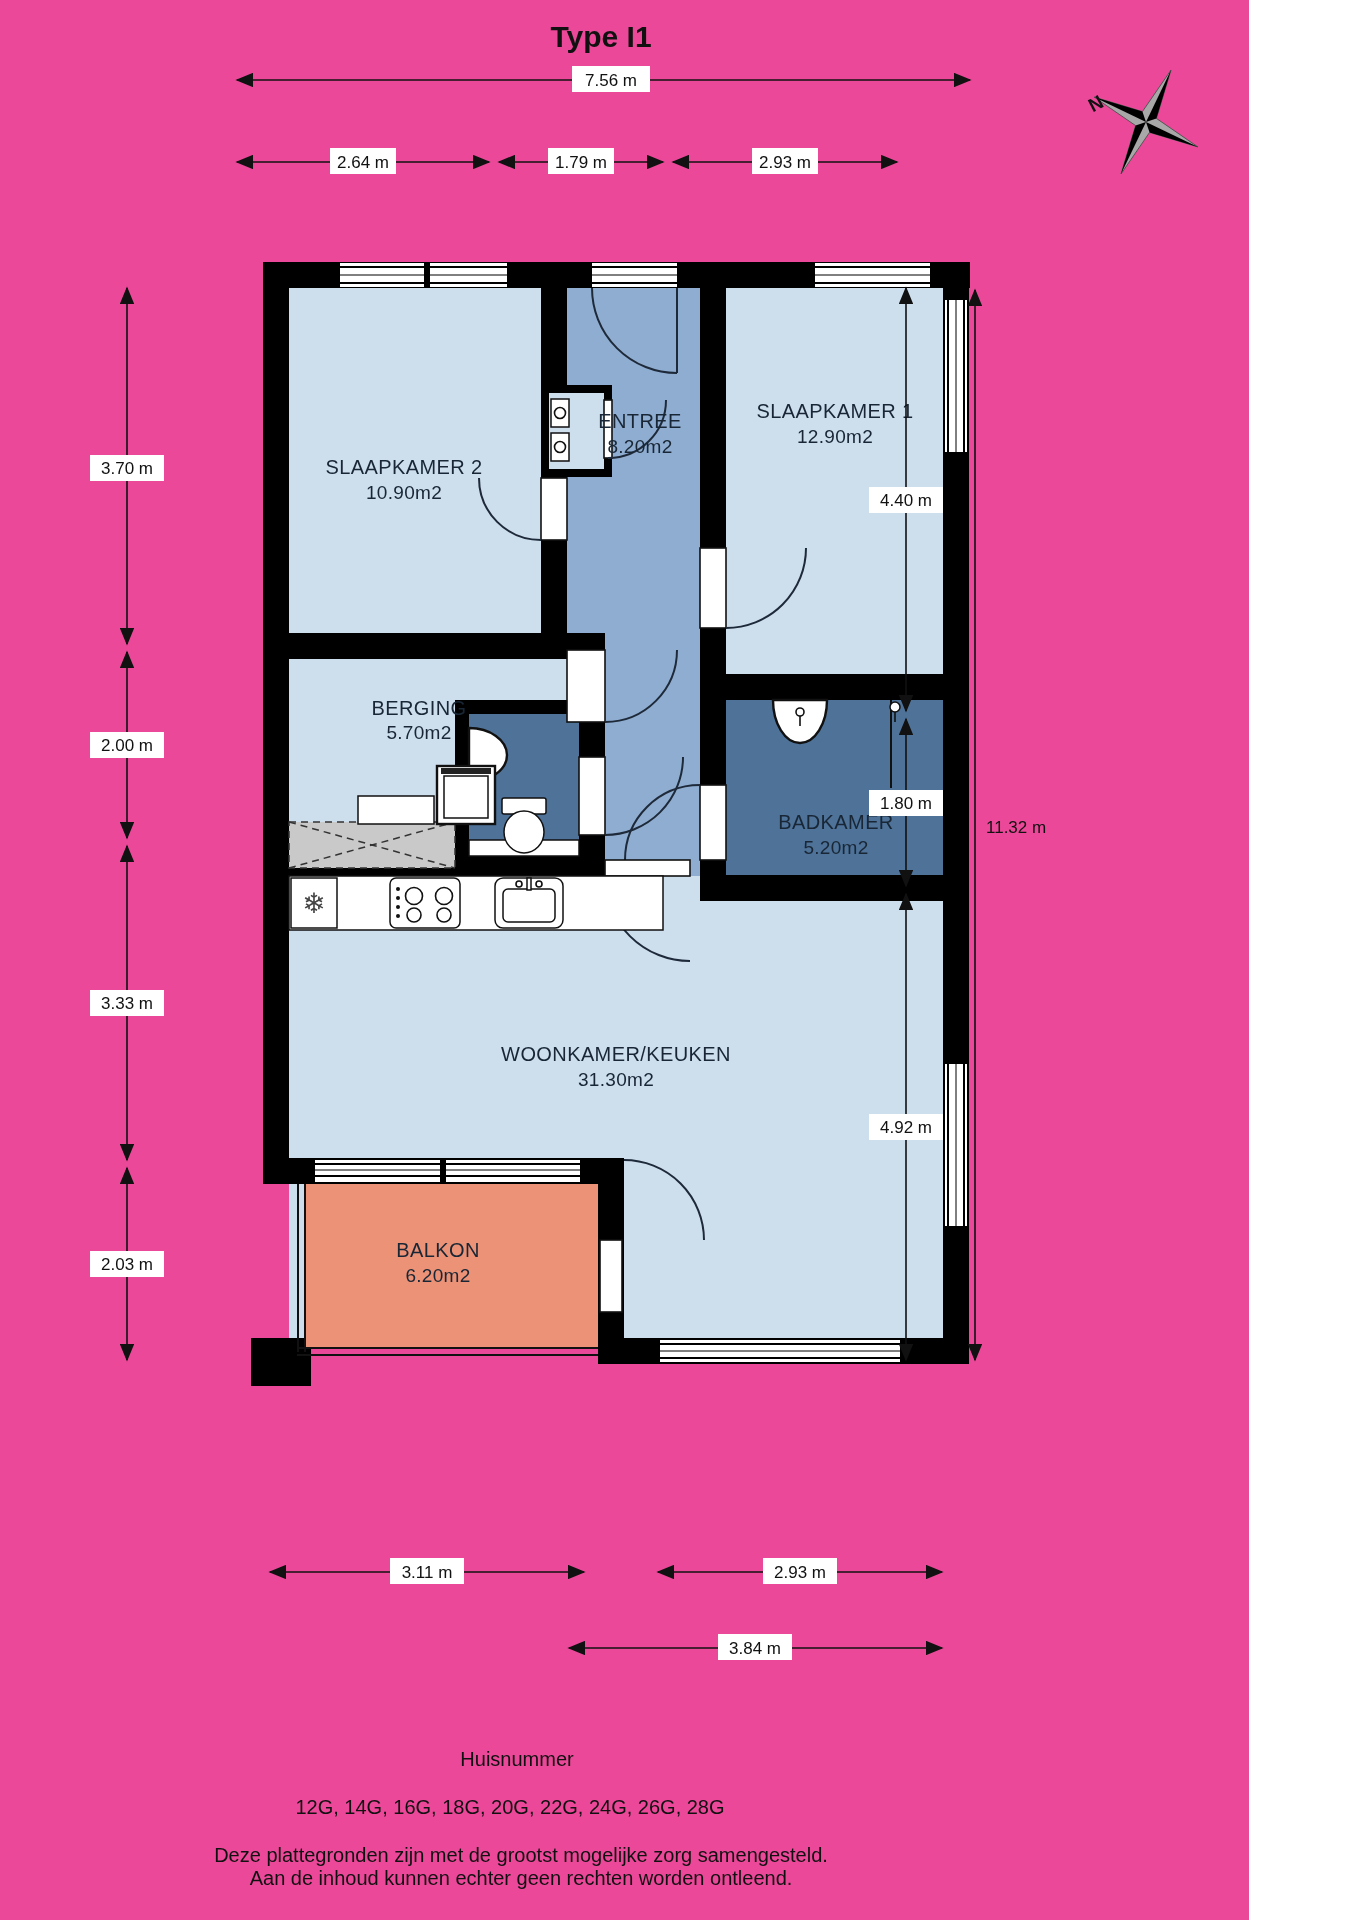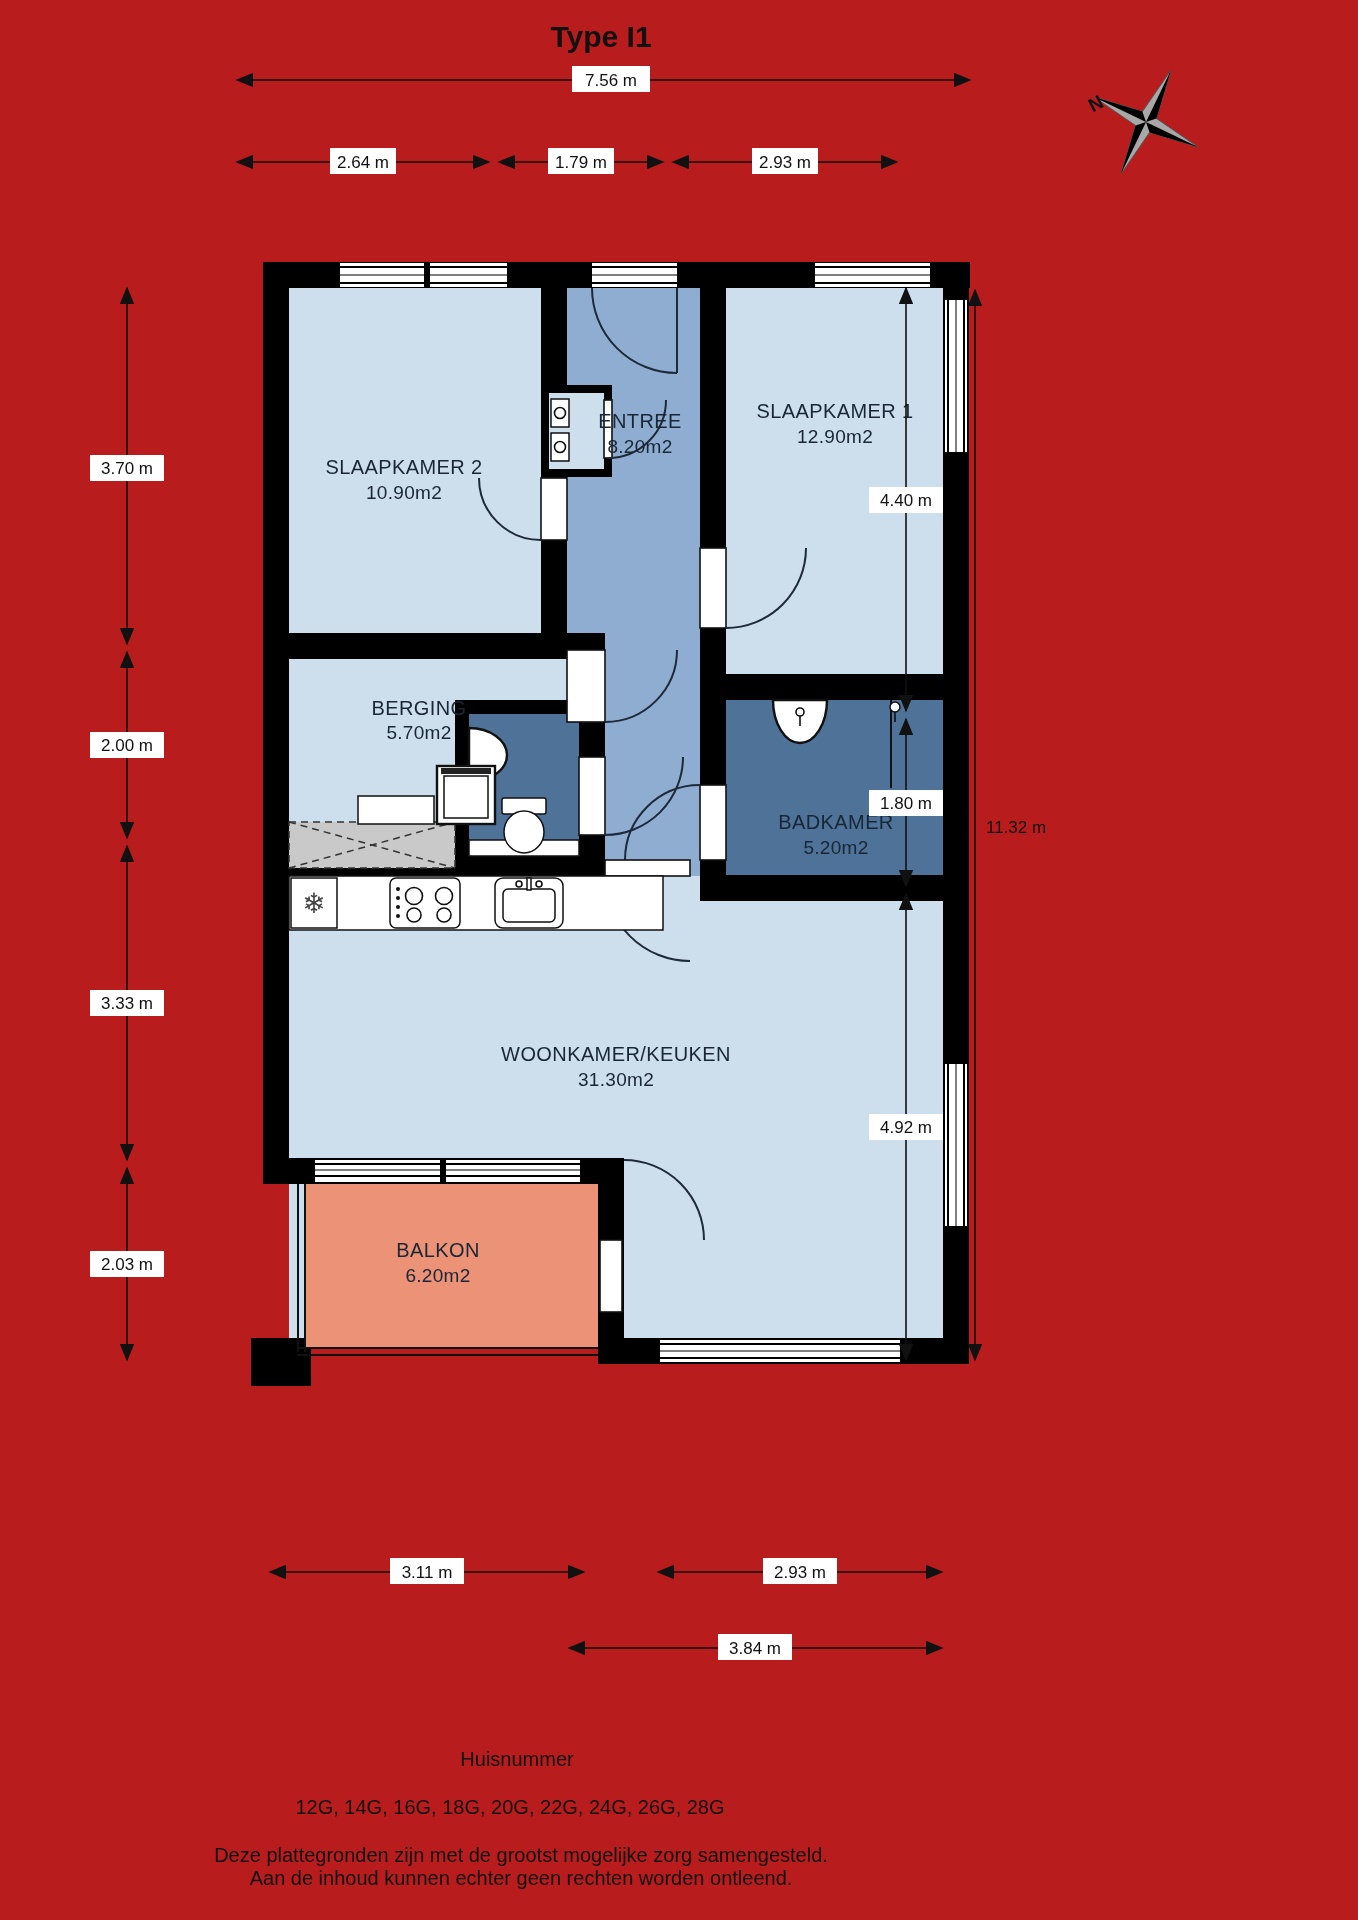--- a/index.html
+++ b/index.html
@@ -6,21 +6,21 @@
     --room-light:#cddeed;
     --room-mid:#8fadd0;
     --room-dark:#4e7298;
     --balcony:#eb9277;
     --wall:#000000;
     --hatch:#c9c9c9;
     --ink:#111111;
     --label:#182635;
   }
   html,body{margin:0;padding:0;background:#ffffff;}
-  .stage{width:1358px;height:1920px;position:relative;background:#b91c1c;}
+  .stage{width:1249px;height:1920px;position:relative;background:#ec4899;}
   svg{display:block;}
   .wall{fill:var(--wall);}
   .room-light{fill:var(--room-light);}
   .room-mid{fill:var(--room-mid);}
   .room-dark{fill:var(--room-dark);}
   .room-balcony{fill:var(--balcony);}
   .hatch{fill:var(--hatch);}
   .hatchline{stroke:#333;stroke-width:1.5;stroke-dasharray:7 5;fill:none;}
   .win{fill:#ffffff;}
   .wline{stroke:#000;fill:none;}

